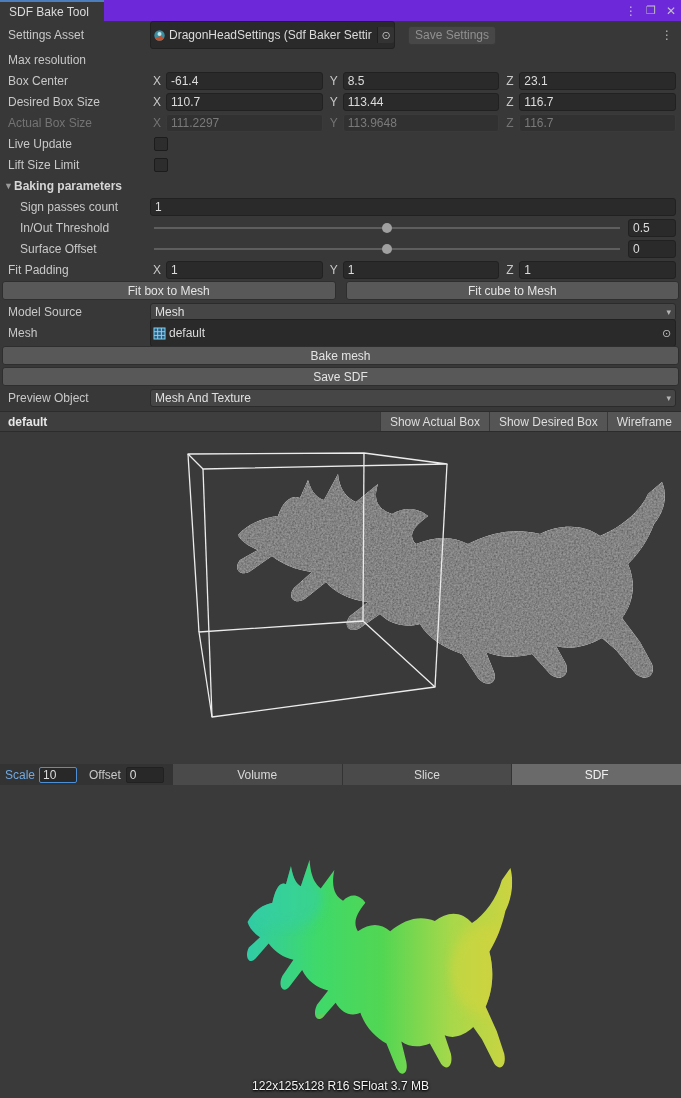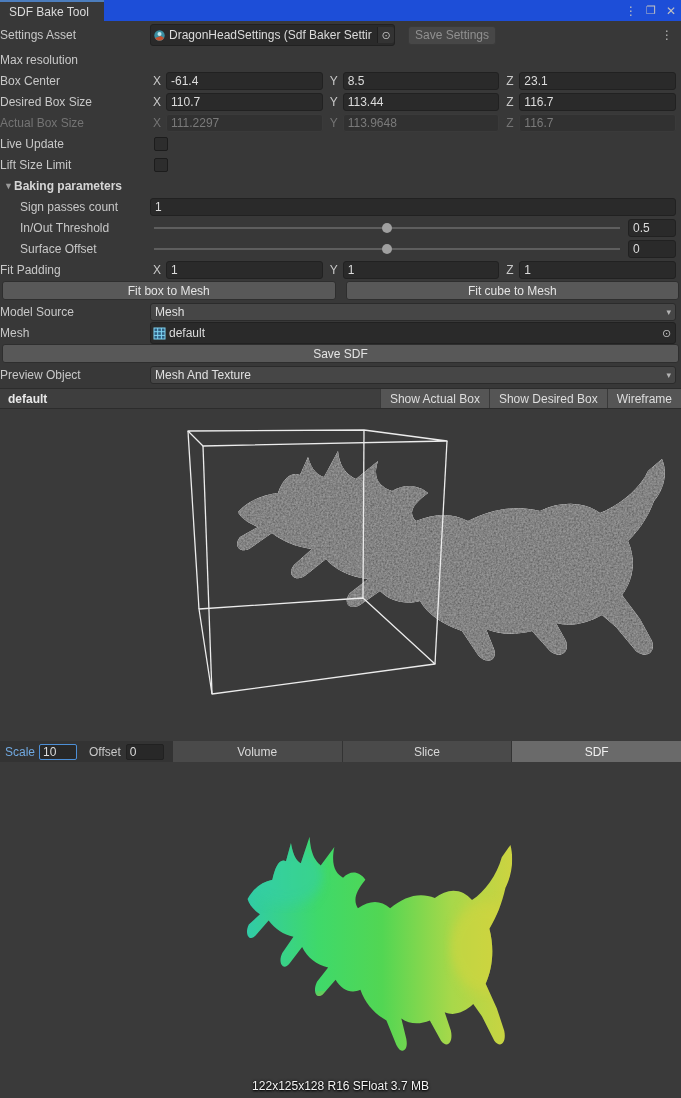--- a/index.html
+++ b/index.html
@@ -8,33 +8,33 @@
     font-family: "Liberation Sans", "DejaVu Sans", sans-serif;
     font-size: 12px;
     color: #c8c8c8;
     background: #383838;
     overflow: hidden;
     -webkit-font-smoothing: antialiased;
   }
   .window { width:681px; height:1098px; background:#383838; display:flex; flex-direction:column; }
 
   
-  .titlebar { height:21px; background:#1d4ed8; display:flex; align-items:stretch; flex-shrink:0; }
+  .titlebar { height:21px; background:#6d28d9; display:flex; align-items:stretch; flex-shrink:0; }
   .tab {
     width:104px; background:#383838; border-top:2px solid #4c7dbd;
     display:flex; align-items:center; padding-left:9px; color:#dcdcdc;
   }
   .titlebar-spacer { flex:1; }
   .win-btn { width:20px; display:flex; align-items:center; justify-content:center; color:#c0c0c0; cursor:default; }
   .win-btn.maxi { font-size:11px; }
 
   
   .inspector { padding:4px 0 2px 0; flex-shrink:0; }
   .row { height:20px; margin-bottom:1px; display:flex; align-items:center; padding-right:5px; }
-  .lbl { width:150px; flex-shrink:0; color:#c8c8c8; white-space:nowrap; overflow:hidden; }
+  .lbl { width:150px; flex-shrink:0; padding-left:8px; color:#c8c8c8; white-space:nowrap; overflow:hidden; }
   .lbl.child { padding-left:20px; }
   .lbl.disabled { color:#747474; }
   .field {
     background:#2a2a2a; border:1px solid #212121; border-radius:3px;
     height:18px; line-height:16px; padding:0 4px; color:#dcdcdc;
     flex:1; white-space:nowrap; overflow:hidden;
   }
   .field.disabled { background:#313131; border-color:#3a3a3a; color:#7a7a7a; }
   .v3 { flex:1; display:flex; align-items:center; }
   .v3 .axis { width:10px; margin:0 3px 0 3px; flex-shrink:0; }
@@ -63,21 +63,21 @@
   .btn-row .btn { flex:1; }
   .wide-btn-row { padding:0 2px; height:20px; margin-bottom:1px; display:flex; }
   .wide-btn-row .btn { flex:1; }
   .dropdown {
     flex:1; background:#464646; border:1px solid #2b2b2b; border-radius:3px;
     height:18px; display:flex; align-items:center; padding:0 4px; color:#e0e0e0;
   }
   .dropdown .dd-arrow { margin-left:auto; color:#b4b4b4; font-size:9px; }
   .objfield {
     display:flex; align-items:center; background:#2a2a2a;
-    border:1px solid #212121; border-radius:3px; height:22px; color:#dcdcdc;
+    border:1px solid #212121; border-radius:3px; height:28px; color:#dcdcdc;
   }
   .objfield .obj-txt { padding:0 2px 0 3px; white-space:nowrap; overflow:hidden; flex:1; }
   .objfield .picker {
     width:17px; height:16px; flex-shrink:0; border-left:1px solid #1f1f1f;
     display:flex; align-items:center; justify-content:center; color:#bdbdbd;
     background:#333; border-radius:0 2px 2px 0; font-size:11px;
   }
   .settings-obj { width:245px; flex:none; }
   .save-settings { width:88px; margin-left:13px; color:#909090; background:#474747; border-color:#3a3a3a; }
   .kebab { margin-left:auto; color:#b8b8b8; padding-right:3px; }
@@ -287,20 +287,23 @@
         <svg class="obj-icon" viewBox="0 0 13 13">
           <rect x="1" y="1" width="11" height="11" fill="#2e5d80"></rect>
           <path d="M1 4.7 H12 M1 8.4 H12 M4.7 1 V12 M8.4 1 V12" stroke="#7fd4f2" stroke-width="1"></path>
           <rect x="1" y="1" width="11" height="11" fill="none" stroke="#7fd4f2" stroke-width="1"></rect>
         </svg>
         <span class="obj-txt">default</span>
         <span class="picker" style="background:transparent;border-left:none;margin-left:auto;">⊙</span>
       </div>
     </div>
 
+    <div class="wide-btn-row" style="margin-top:3px;">
+      <div class="btn">Bake mesh</div>
+    </div>
     <div class="wide-btn-row">
       <div class="btn">Save SDF</div>
     </div>
 
     <div class="row">
       <div class="lbl">Preview Object</div>
       <div class="dropdown">
         <span>Mesh And Texture</span>
         <span class="dd-arrow">▾</span>
       </div>

